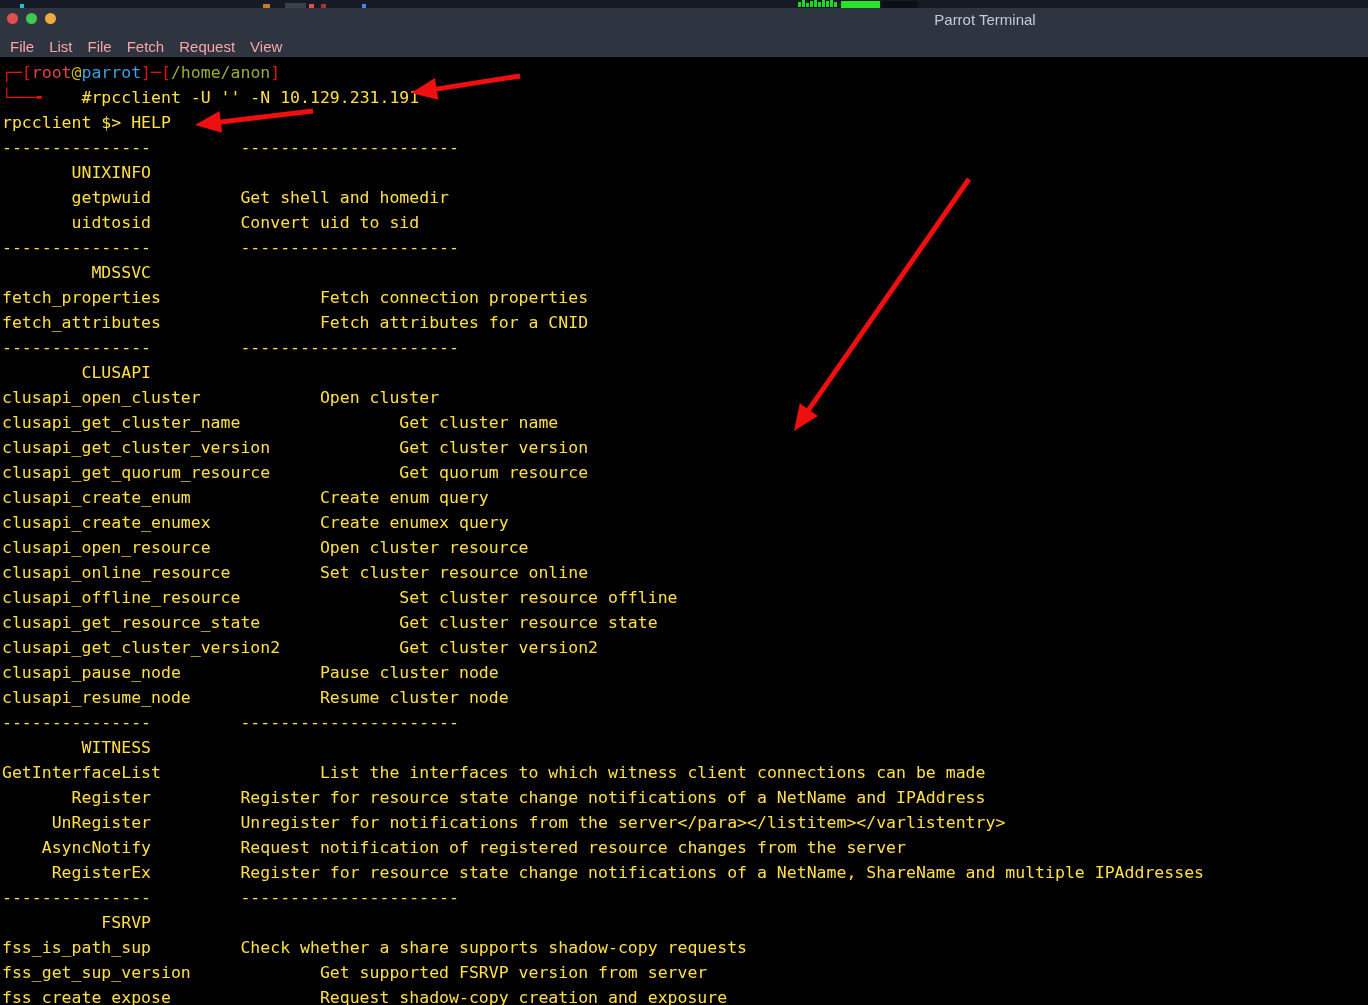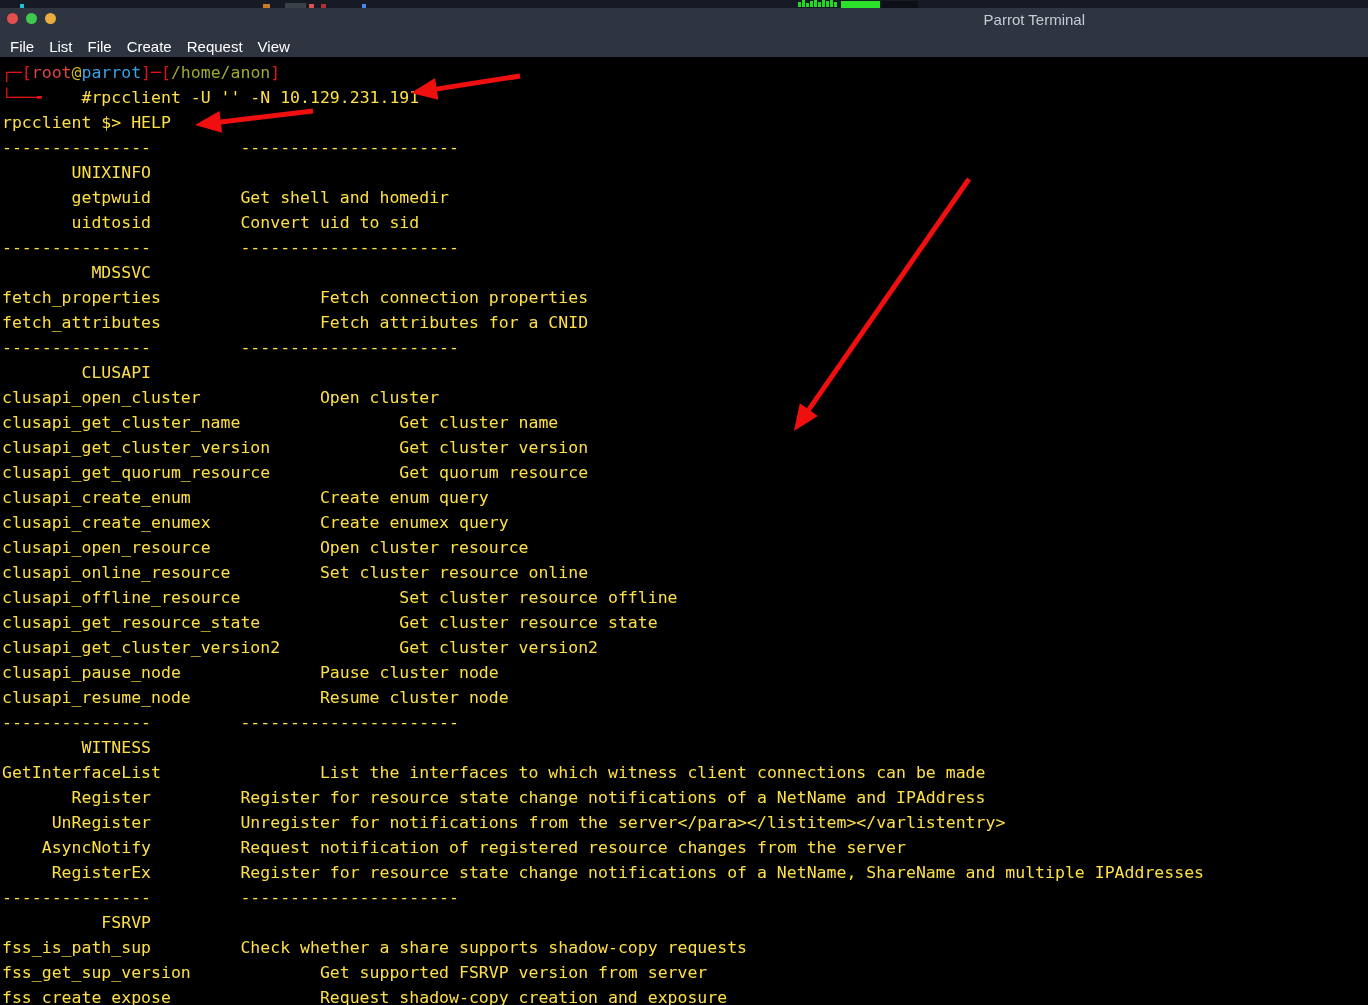--- a/index.html
+++ b/index.html
@@ -8,24 +8,24 @@
 
   
   .taskbar { position:absolute; top:0; left:0; width:1368px; height:8px; background:#151a24; }
   .taskbar .frag { position:absolute; bottom:0; }
   .graph-bar { position:absolute; bottom:1px; width:3px; background:#25d825; }
 
   
   .chrome { position:absolute; top:8px; left:0; width:1368px; height:49px; background:#2e3440; }
   .lights { position:absolute; top:5px; left:7px; display:flex; gap:8px; }
   .light { width:11px; height:11px; border-radius:50%; cursor:pointer; }
-  .win-title { position:absolute; top:3px; left:885px; width:200px; text-align:right;
+  .win-title { position:absolute; top:3px; left:885px; width:200px; text-align:center;
                color:#c6ccd6; font-size:15px; }
   .menubar { position:absolute; top:28px; left:10px; height:21px; display:flex;
-             align-items:center; gap:15px; color:#ffffff; font-size:15px; }
+             align-items:center; gap:15px; color:#fca5a5; font-size:15px; }
   .menu-item { cursor:default; }
 
   
   .term { position:absolute; top:57px; left:0; width:1368px; height:948px;
           background:#000; overflow:hidden; }
   .term-pre { font-family:"DejaVu Sans Mono", monospace; font-size:16.5px; line-height:25px;
               padding:3px 0 0 2px; white-space:pre; color:#14cf14; }
   .tline { height:25px; white-space:pre; }
   .c-g { color:#fde047; }
   .c-r { color:#e01414; }
@@ -66,21 +66,21 @@
   <div class="lights" id="lights">
       <div class="light" style="background: rgb(225, 79, 79);"></div>
       <div class="light" style="background: rgb(64, 201, 78);"></div>
       <div class="light" style="background: rgb(233, 173, 66);"></div>
     </div>
   <div class="win-title">Parrot Terminal</div>
   <div class="menubar" id="menubar">
       <span class="menu-item">File</span>
       <span class="menu-item">List</span>
       <span class="menu-item">File</span>
-      <span class="menu-item">Create</span>
+      <span class="menu-item">Fetch</span>
       <span class="menu-item">Request</span>
       <span class="menu-item">View</span>
     </div>
 </div>
 
 <div class="term">
   <div class="term-pre" id="termout"><div class="tline"><span class="c-r">┌─[</span><span class="c-rt">root</span><span class="c-y">@</span><span class="c-b">parrot</span><span class="c-r">]─[</span><span class="c-o">/home/anon</span><span class="c-r">]</span></div><div class="tline"><span class="c-r">└──╼</span><span class="c-g">    #rpcclient -U '' -N 10.129.231.191</span></div><div class="tline"><span class="c-g">rpcclient $&gt; HELP</span></div><div class="tline"><span class="c-g">---------------         ----------------------</span></div><div class="tline"><span class="c-g">       UNIXINFO</span></div><div class="tline"><span class="c-g">       getpwuid         Get shell and homedir</span></div><div class="tline"><span class="c-g">       uidtosid         Convert uid to sid</span></div><div class="tline"><span class="c-g">---------------         ----------------------</span></div><div class="tline"><span class="c-g">         MDSSVC</span></div><div class="tline"><span class="c-g">fetch_properties                Fetch connection properties</span></div><div class="tline"><span class="c-g">fetch_attributes                Fetch attributes for a CNID</span></div><div class="tline"><span class="c-g">---------------         ----------------------</span></div><div class="tline"><span class="c-g">        CLUSAPI</span></div><div class="tline"><span class="c-g">clusapi_open_cluster            Open cluster</span></div><div class="tline"><span class="c-g">clusapi_get_cluster_name                Get cluster name</span></div><div class="tline"><span class="c-g">clusapi_get_cluster_version             Get cluster version</span></div><div class="tline"><span class="c-g">clusapi_get_quorum_resource             Get quorum resource</span></div><div class="tline"><span class="c-g">clusapi_create_enum             Create enum query</span></div><div class="tline"><span class="c-g">clusapi_create_enumex           Create enumex query</span></div><div class="tline"><span class="c-g">clusapi_open_resource           Open cluster resource</span></div><div class="tline"><span class="c-g">clusapi_online_resource         Set cluster resource online</span></div><div class="tline"><span class="c-g">clusapi_offline_resource                Set cluster resource offline</span></div><div class="tline"><span class="c-g">clusapi_get_resource_state              Get cluster resource state</span></div><div class="tline"><span class="c-g">clusapi_get_cluster_version2            Get cluster version2</span></div><div class="tline"><span class="c-g">clusapi_pause_node              Pause cluster node</span></div><div class="tline"><span class="c-g">clusapi_resume_node             Resume cluster node</span></div><div class="tline"><span class="c-g">---------------         ----------------------</span></div><div class="tline"><span class="c-g">        WITNESS</span></div><div class="tline"><span class="c-g">GetInterfaceList                List the interfaces to which witness client connections can be made</span></div><div class="tline"><span class="c-g">       Register         Register for resource state change notifications of a NetName and IPAddress</span></div><div class="tline"><span class="c-g">     UnRegister         Unregister for notifications from the server&lt;/para&gt;&lt;/listitem&gt;&lt;/varlistentry&gt;</span></div><div class="tline"><span class="c-g">    AsyncNotify         Request notification of registered resource changes from the server</span></div><div class="tline"><span class="c-g">     RegisterEx         Register for resource state change notifications of a NetName, ShareName and multiple IPAddresses</span></div><div class="tline"><span class="c-g">---------------         ----------------------</span></div><div class="tline"><span class="c-g">          FSRVP</span></div><div class="tline"><span class="c-g">fss_is_path_sup         Check whether a share supports shadow-copy requests</span></div><div class="tline"><span class="c-g">fss_get_sup_version             Get supported FSRVP version from server</span></div><div class="tline"><span class="c-g">fss_create_expose               Request shadow-copy creation and exposure</span></div></div>
 </div>
 
 <svg class="overlay" id="overlay" viewBox="0 0 1368 1005">

